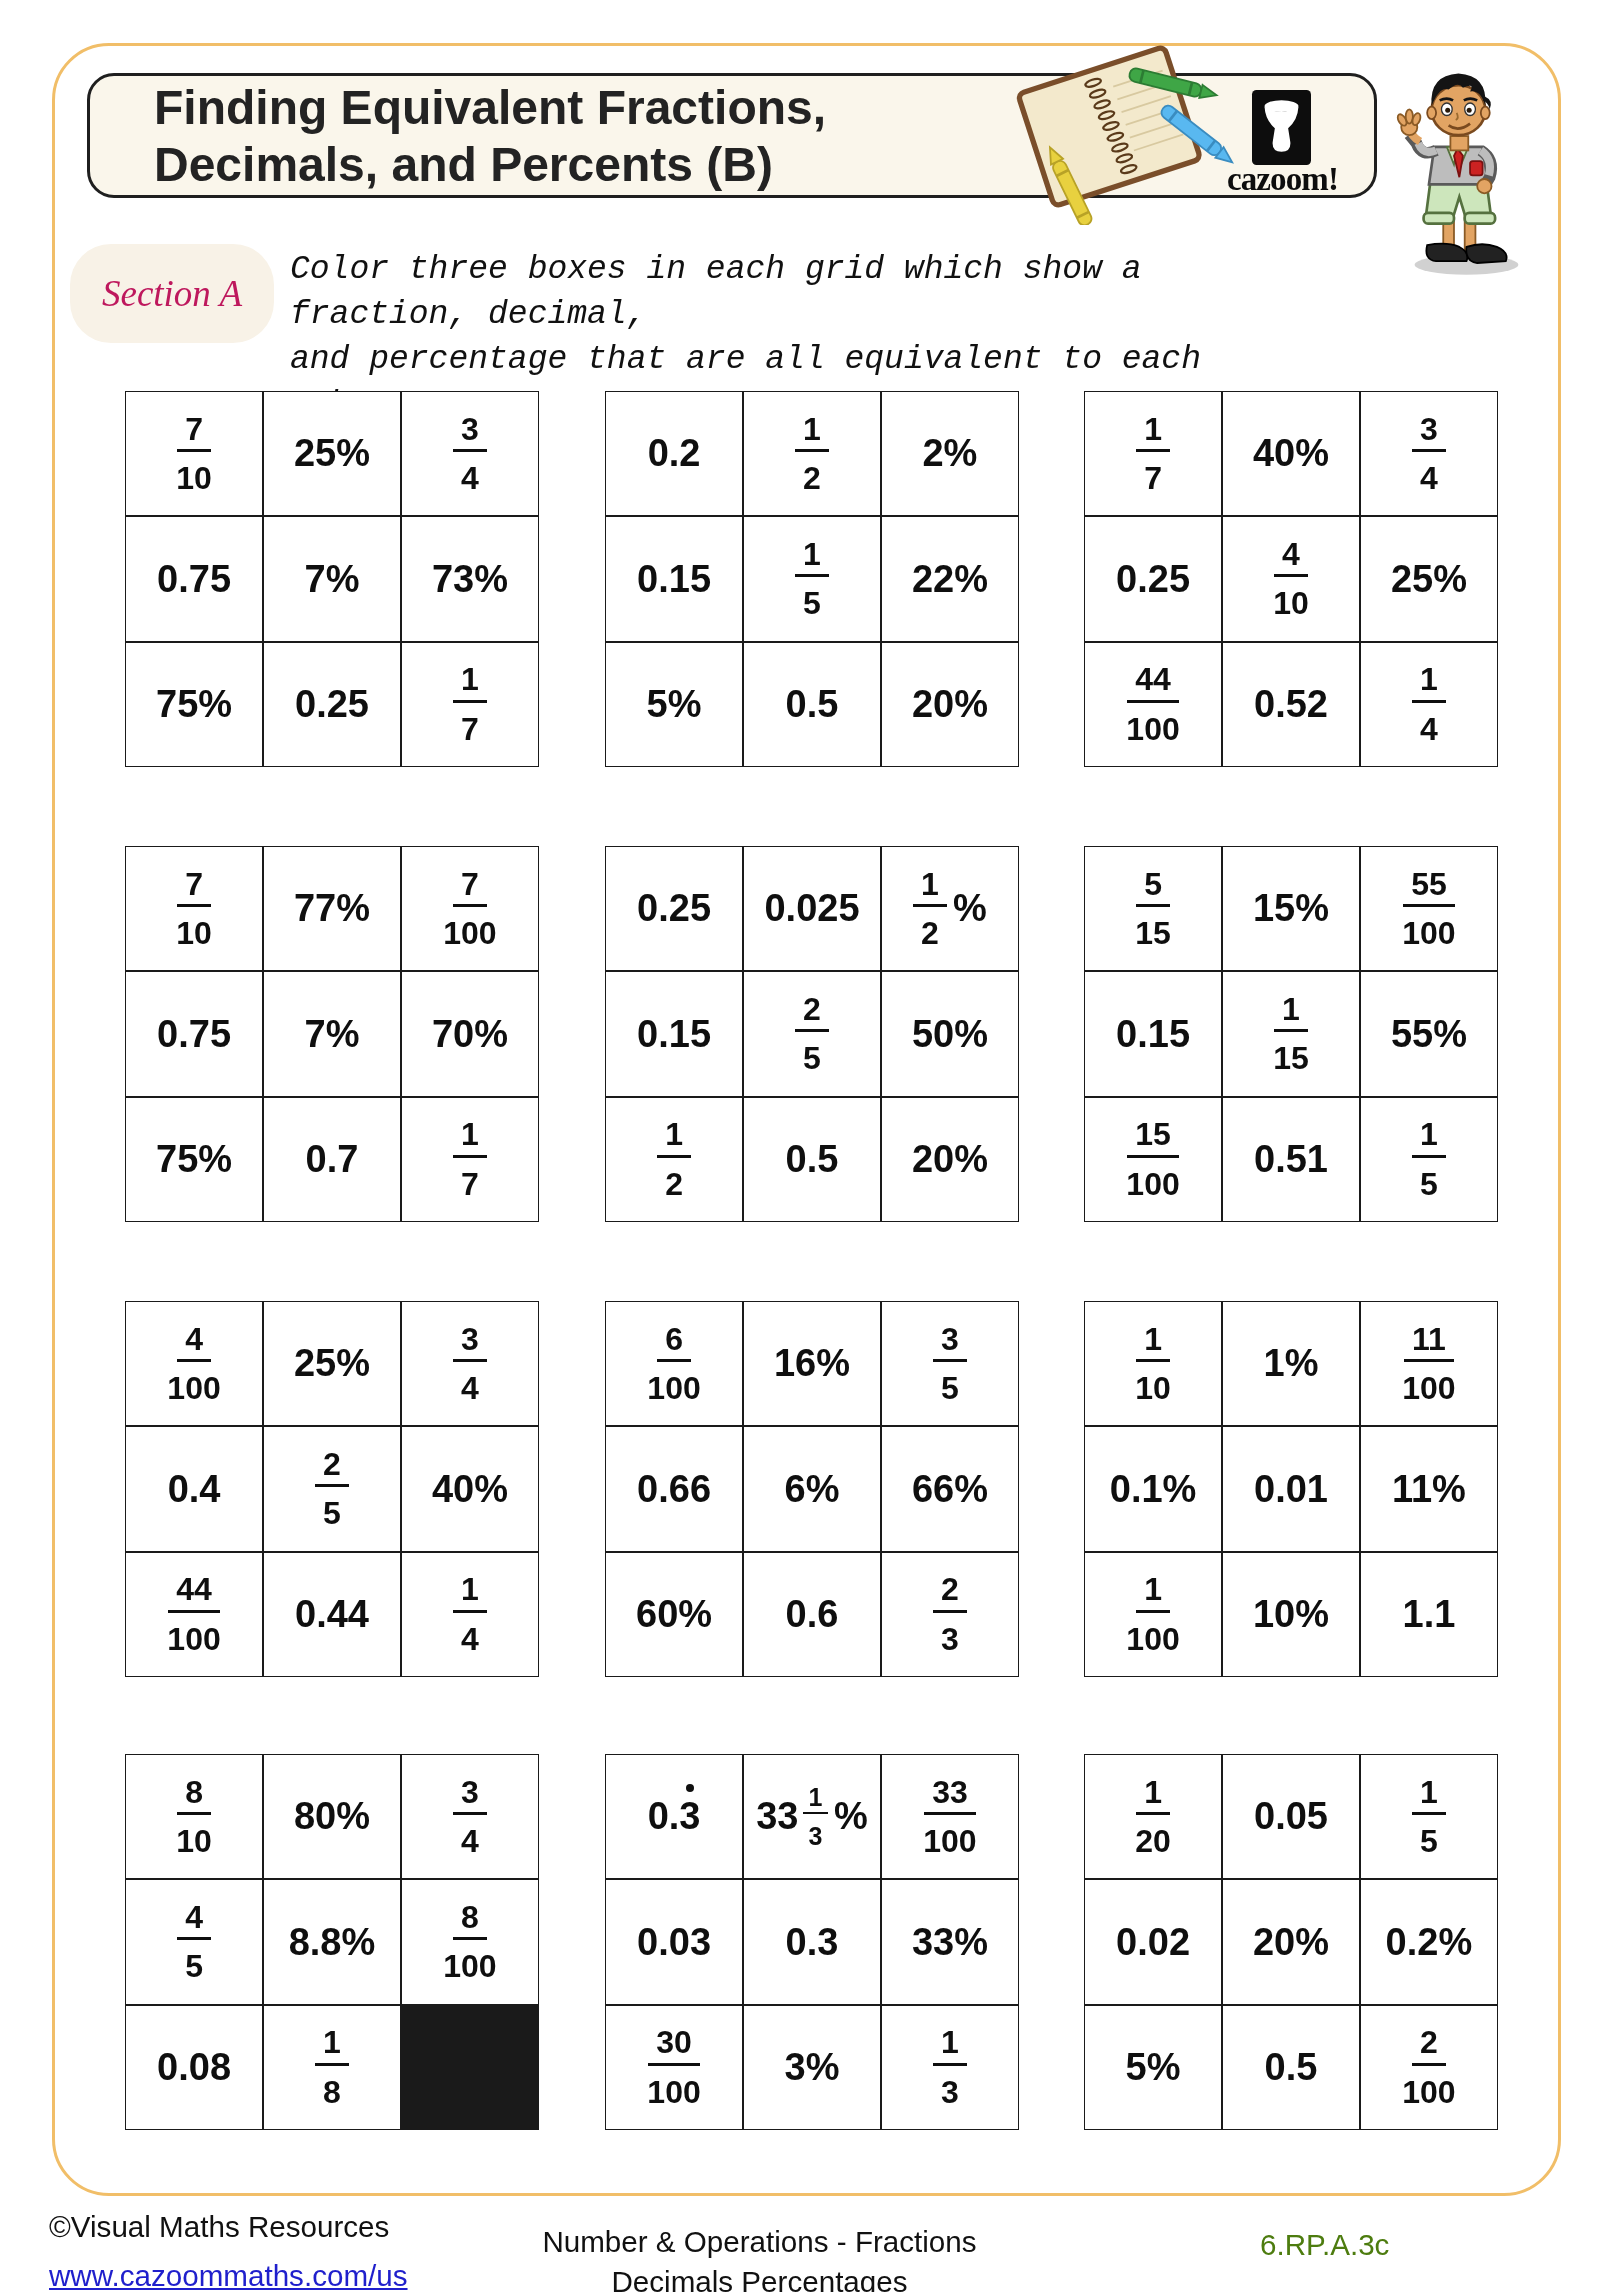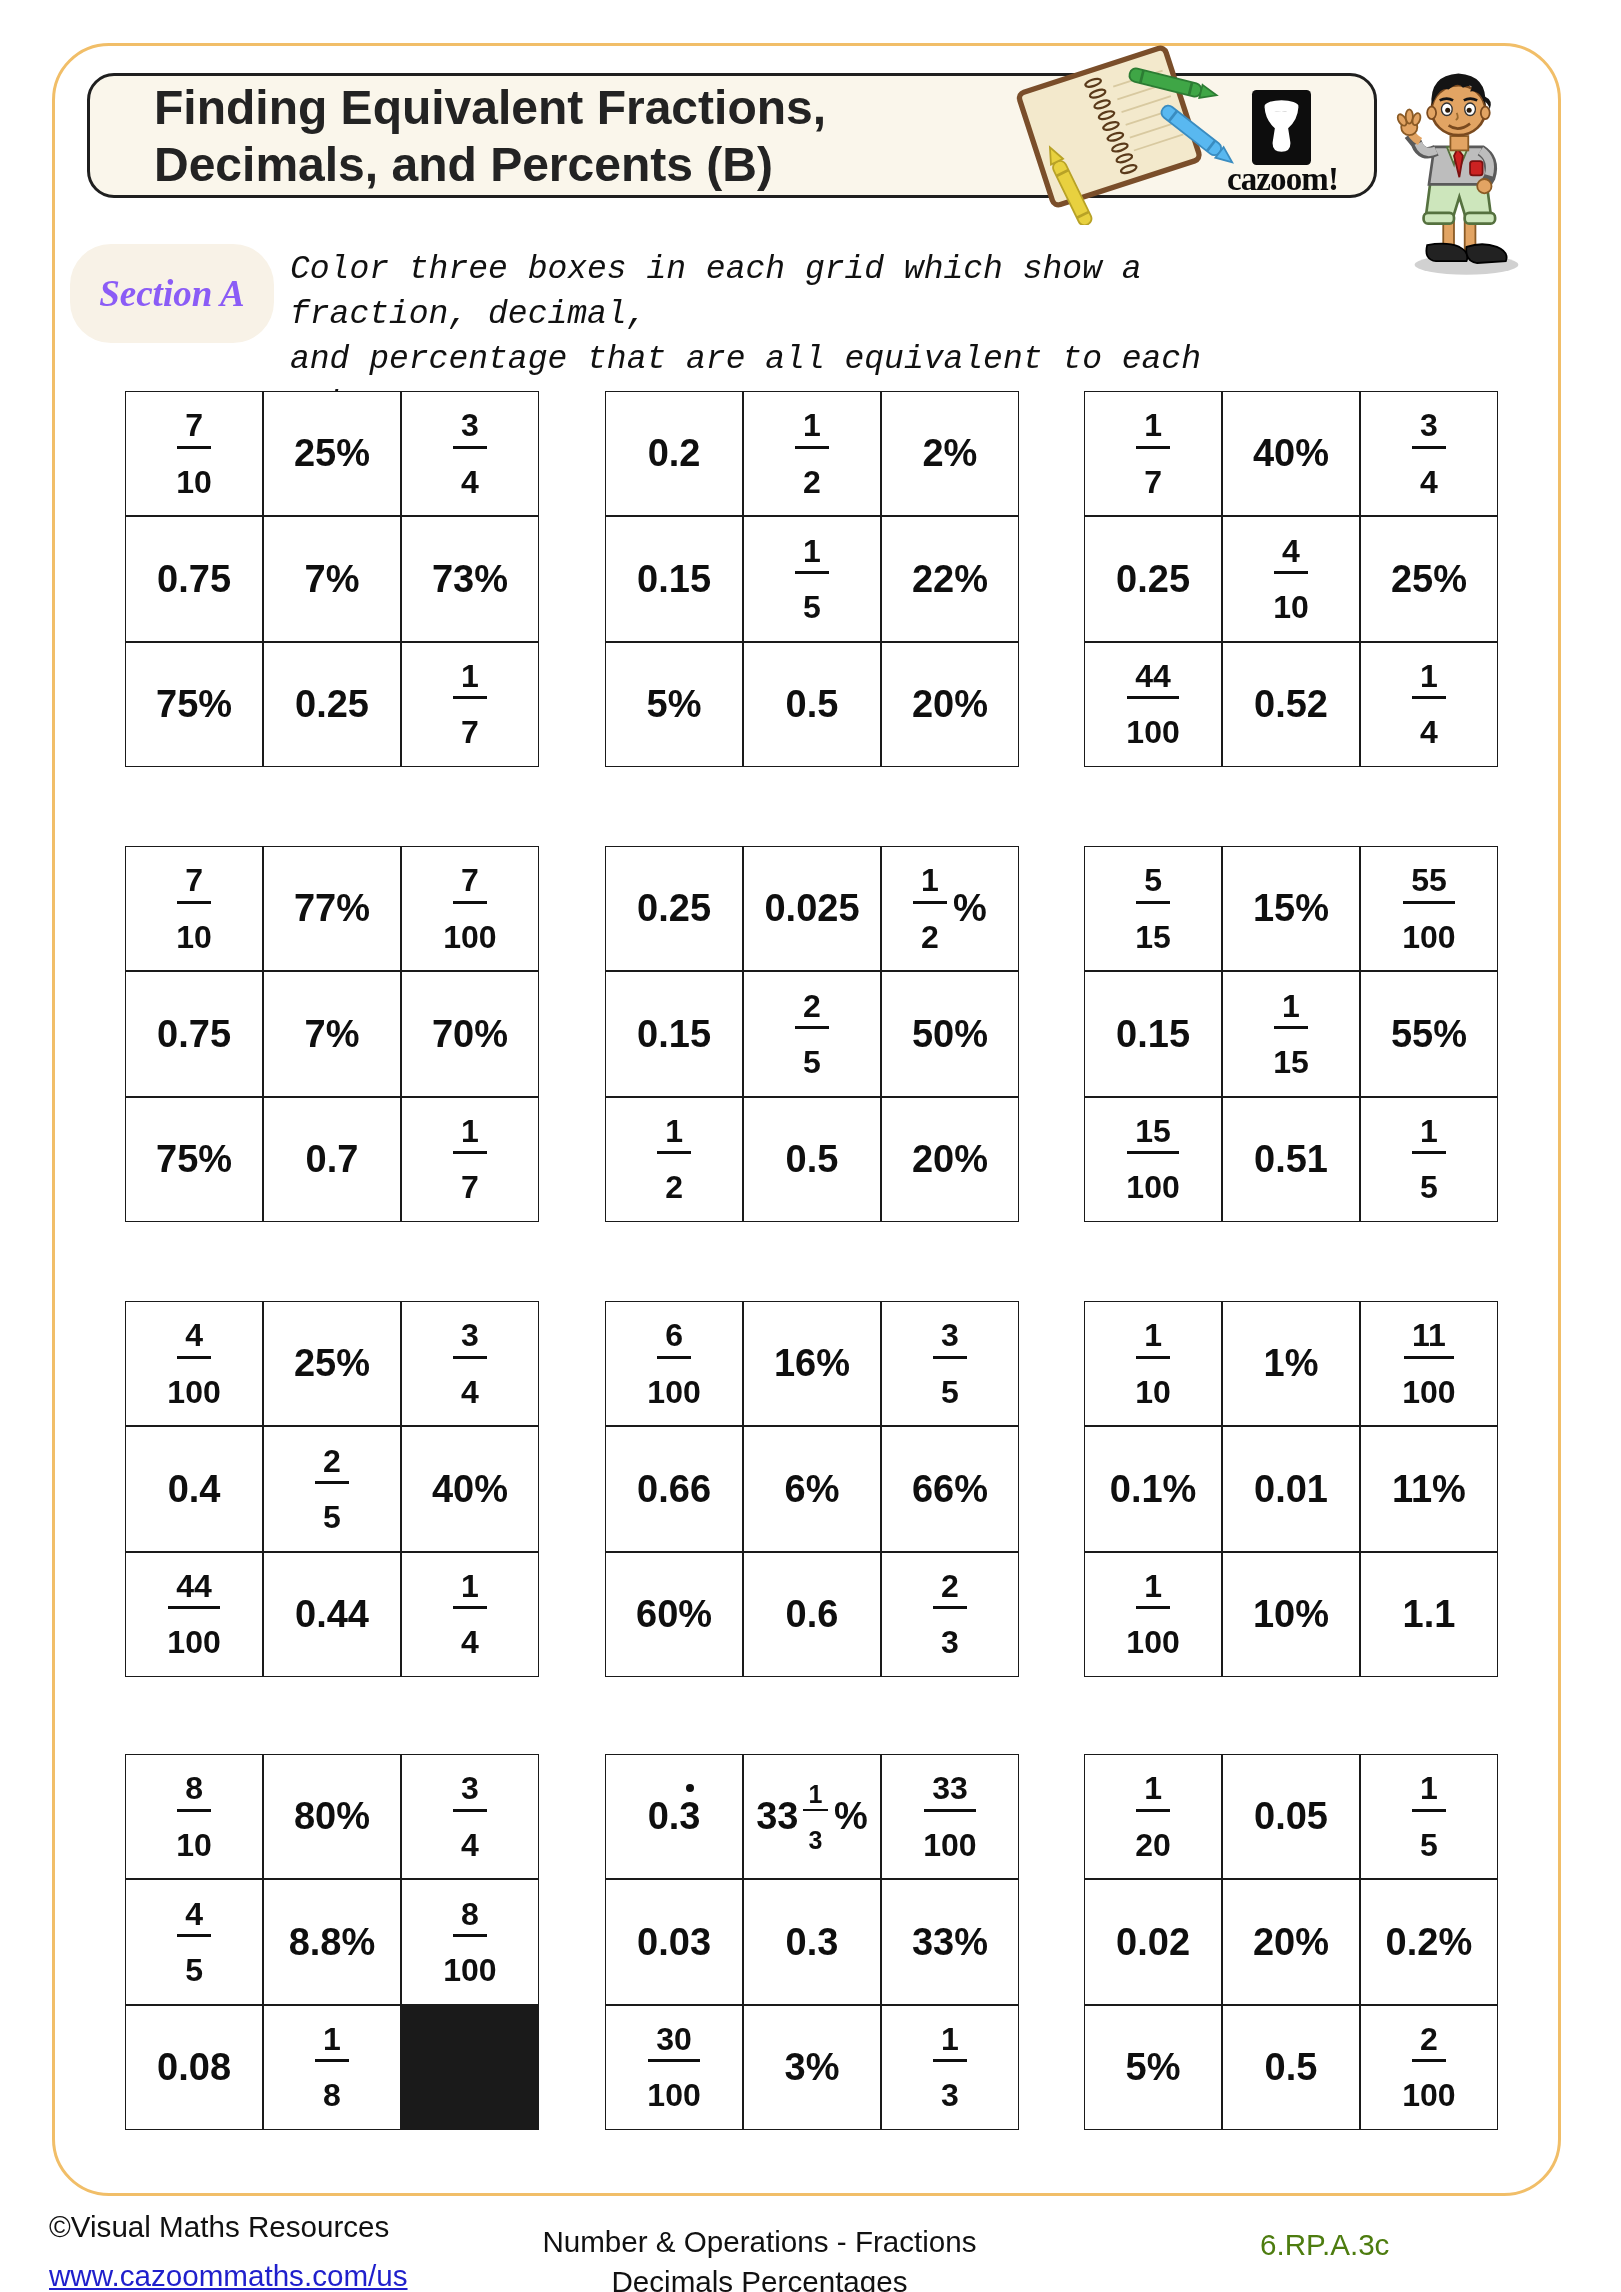--- a/index.html
+++ b/index.html
@@ -38,42 +38,42 @@
     font-family:"Liberation Serif",serif;font-weight:bold;font-size:33px;letter-spacing:-0.9px;color:#0d0d0d;
   }
   .mascot-wrap{position:absolute;left:1384px;top:61px;width:148px;height:219px;z-index:3;}
 
   .section-label{
     position:absolute;left:70px;top:244px;width:204px;height:99px;
     background:var(--cream2);border-radius:41px;
     display:flex;align-items:center;justify-content:center;
   }
   .section-label span{
-    font-family:"Liberation Serif",serif;font-style:italic;font-weight:bold;
-    font-size:37px;color:#8b5cf6;
+    font-family:"Liberation Serif",serif;font-style:italic;font-weight:normal;
+    font-size:37px;color:#be185d;
   }
   .instruction{
     position:absolute;left:290px;top:247px;width:1003px;
     font-family:Liberation Mono, monospace;font-style:italic;font-size:33px;line-height:45px;color:#111;
   }
 
   .grid{
     position:absolute;width:414px;height:376px;
     background:#1a1a1a;border:1.8px solid #1a1a1a;
     display:grid;grid-template-columns:repeat(3,1fr);grid-template-rows:repeat(3,1fr);
     gap:1.8px;
   }
   .cell{
     background:#ffffff;display:flex;align-items:center;justify-content:center;
     font-weight:bold;color:#0f0f0f;
   }
   .val{font-size:38px;font-weight:bold;}
   .frac{display:flex;flex-direction:column;align-items:center;font-size:32px;font-weight:bold;line-height:1.08;}
   .frac .num{border-bottom:3.6px solid #0f0f0f;padding:0 8px 2.7px;}
-  .frac .den{padding-top:16px;}
+  .frac .den{padding-top:9px;}
   .frac.small{font-size:25px;line-height:1.05;}
   .frac.small .num{border-bottom:2.7px solid #0f0f0f;padding:0 5.4px 1.8px;}
   .combo{display:flex;align-items:center;}
   .pct{font-size:38px;font-weight:bold;margin-left:6.3px;}
   .whole{font-size:38px;font-weight:bold;margin-right:4.5px;}
   .rec-digit{position:relative;display:inline-block;}
   .rec-digit::after{
     content:'';position:absolute;top:-11.6px;left:50%;transform:translateX(-50%);
     width:8px;height:8px;border-radius:50%;background:#0f0f0f;
   }

